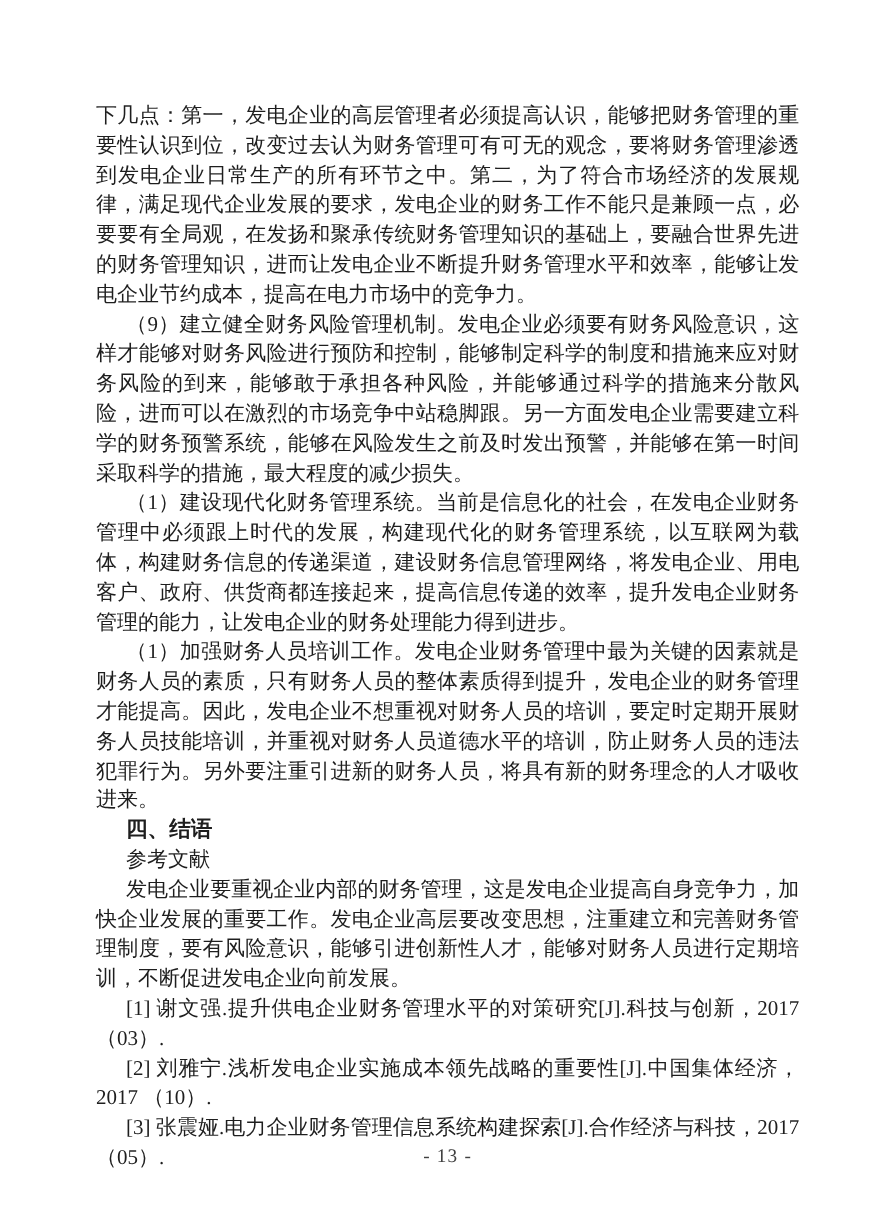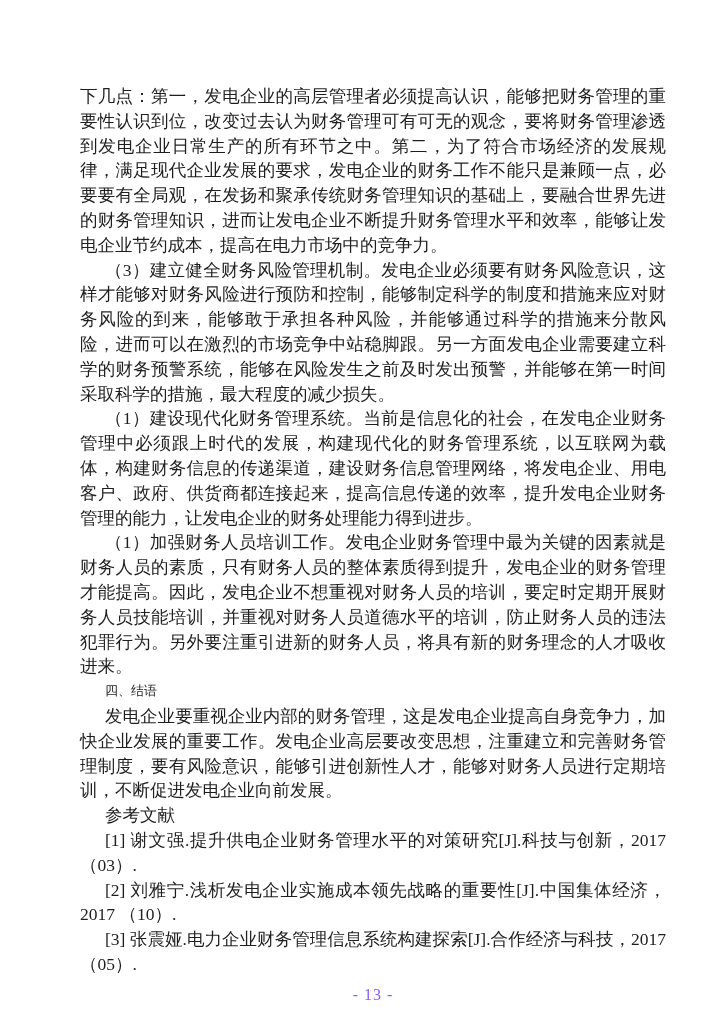--- a/index.html
+++ b/index.html
@@ -29,44 +29,44 @@
   .content p {
     margin: 0;
     padding: 0;
     text-indent: 25px;
   }
   .content p.no-indent {
     text-indent: 0;
   }
   .content p.heading {
     font-family: "Liberation Sans", "DejaVu Sans", sans-serif;
-    font-weight: 400;
-    font-size: 13px;
+    font-weight: 700;
+    font-size: 18px;
   }
   .footer {
     position: absolute;
     left: 80px;
-    top: 986px;
+    top: 955px;
     width: 586px;
     text-align: center;
     font-size: 16px;
-    color: #8b5cf6;
+    color: #404040;
     letter-spacing: 1px;
   }
 </style>
 </head>
 <body>
 
 <div class="page">
   <div class="content">
     <p class="no-indent">下几点：第一，发电企业的高层管理者必须提高认识，能够把财务管理的重要性认识到位，改变过去认为财务管理可有可无的观念，要将财务管理渗透到发电企业日常生产的所有环节之中。第二，为了符合市场经济的发展规律，满足现代企业发展的要求，发电企业的财务工作不能只是兼顾一点，必要要有全局观，在发扬和聚承传统财务管理知识的基础上，要融合世界先进的财务管理知识，进而让发电企业不断提升财务管理水平和效率，能够让发电企业节约成本，提高在电力市场中的竞争力。</p>
-    <p>（3）建立健全财务风险管理机制。发电企业必须要有财务风险意识，这样才能够对财务风险进行预防和控制，能够制定科学的制度和措施来应对财务风险的到来，能够敢于承担各种风险，并能够通过科学的措施来分散风险，进而可以在激烈的市场竞争中站稳脚跟。另一方面发电企业需要建立科学的财务预警系统，能够在风险发生之前及时发出预警，并能够在第一时间采取科学的措施，最大程度的减少损失。</p>
+    <p>（9）建立健全财务风险管理机制。发电企业必须要有财务风险意识，这样才能够对财务风险进行预防和控制，能够制定科学的制度和措施来应对财务风险的到来，能够敢于承担各种风险，并能够通过科学的措施来分散风险，进而可以在激烈的市场竞争中站稳脚跟。另一方面发电企业需要建立科学的财务预警系统，能够在风险发生之前及时发出预警，并能够在第一时间采取科学的措施，最大程度的减少损失。</p>
     <p>（1）建设现代化财务管理系统。当前是信息化的社会，在发电企业财务管理中必须跟上时代的发展，构建现代化的财务管理系统，以互联网为载体，构建财务信息的传递渠道，建设财务信息管理网络，将发电企业、用电客户、政府、供货商都连接起来，提高信息传递的效率，提升发电企业财务管理的能力，让发电企业的财务处理能力得到进步。</p>
     <p>（1）加强财务人员培训工作。发电企业财务管理中最为关键的因素就是财务人员的素质，只有财务人员的整体素质得到提升，发电企业的财务管理才能提高。因此，发电企业不想重视对财务人员的培训，要定时定期开展财务人员技能培训，并重视对财务人员道德水平的培训，防止财务人员的违法犯罪行为。另外要注重引进新的财务人员，将具有新的财务理念的人才吸收进来。</p>
     <p class="heading">四、结语</p>
+    <p>参考文献</p>
     <p>发电企业要重视企业内部的财务管理，这是发电企业提高自身竞争力，加快企业发展的重要工作。发电企业高层要改变思想，注重建立和完善财务管理制度，要有风险意识，能够引进创新性人才，能够对财务人员进行定期培训，不断促进发电企业向前发展。</p>
-    <p>参考文献</p>
     <p>[1] 谢文强.提升供电企业财务管理水平的对策研究[J].科技与创新，2017（03）.</p>
     <p>[2] 刘雅宁.浅析发电企业实施成本领先战略的重要性[J].中国集体经济，2017 （10）.</p>
     <p>[3] 张震娅.电力企业财务管理信息系统构建探索[J].合作经济与科技，2017（05）.</p>
   </div>
   <div class="footer">- 13 -</div>
 </div>
 
 </body></html>

